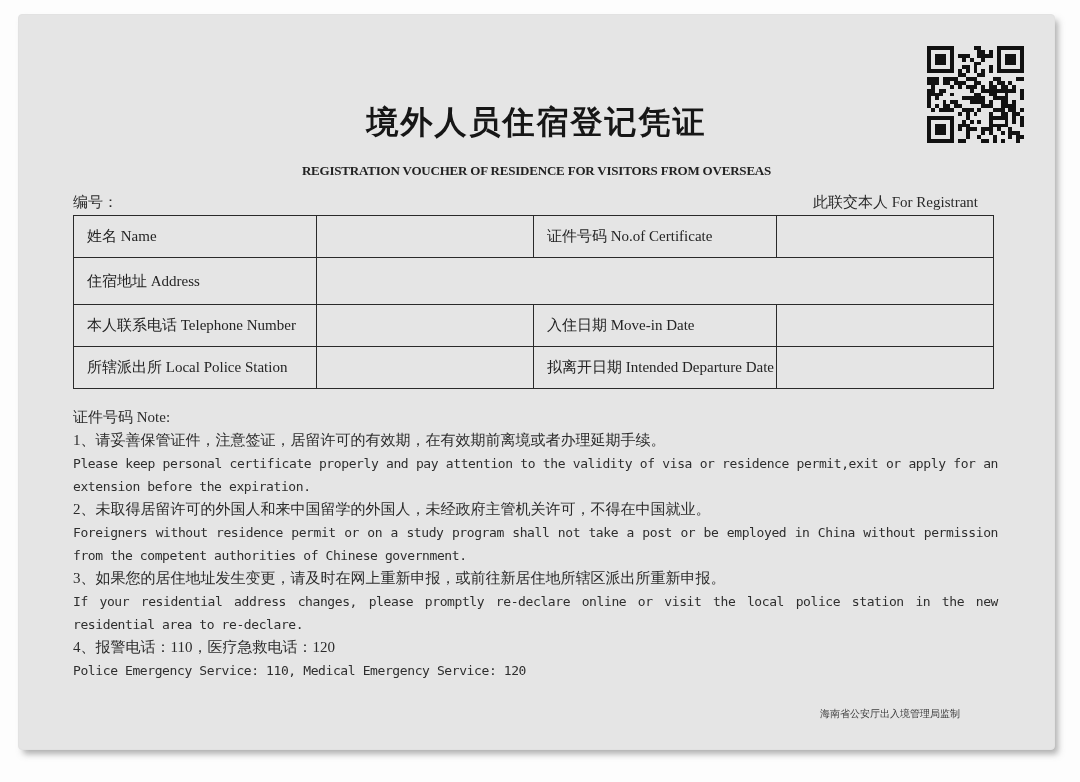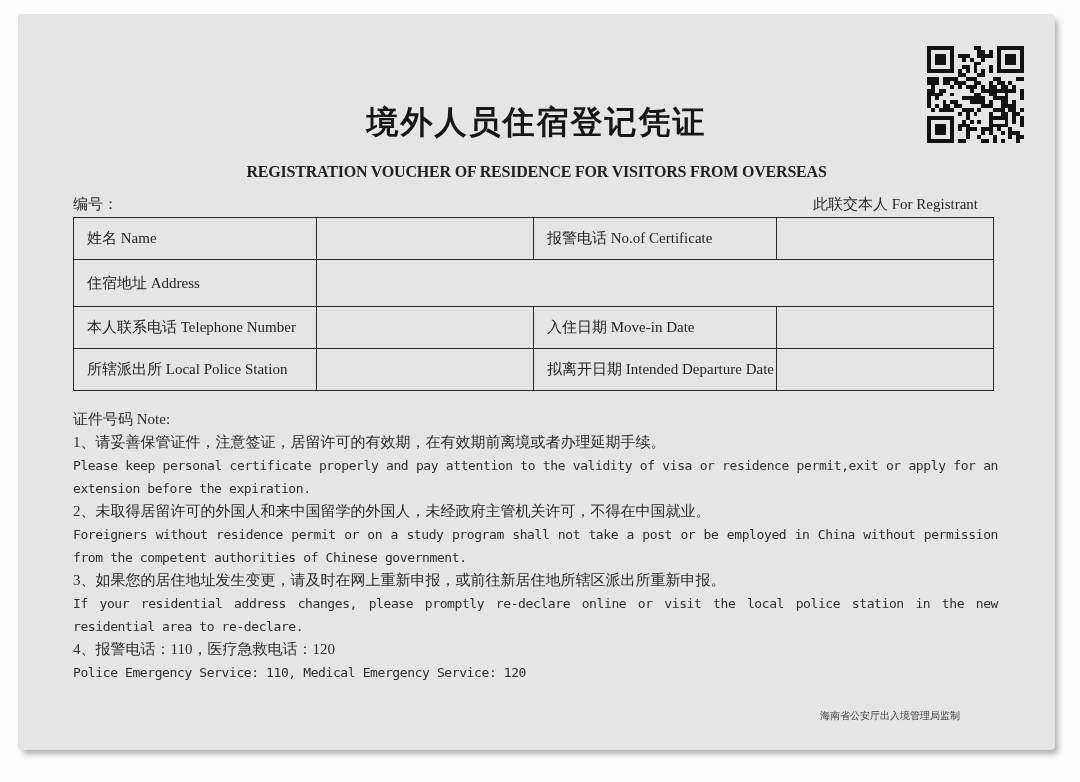--- a/index.html
+++ b/index.html
@@ -39,21 +39,21 @@
     font-size: 32px;
     letter-spacing: 2px;
     color: #161616;
   }
   .title-en {
     margin: 0;
     padding-top: 18px;
     text-align: center;
     font-family: "Liberation Serif", serif;
     font-weight: 700;
-    font-size: 16px;
+    font-size: 13px;
     letter-spacing: -0.2px;
     color: #222;
   }
 
   .serial-row {
     margin-top: 14px;
     display: flex;
     justify-content: space-between;
     align-items: flex-end;
     font-size: 15px;
@@ -138,21 +138,21 @@
         <colgroup>
             <col class="c1">
             <col class="c2">
             <col class="c3">
             <col class="c4">
           </colgroup>
         <tbody>
             <tr class="r1">
           <td class="lbl">姓名 Name</td>
           <td class="val"></td>
-          <td class="lbl">报警电话  No.of Certificate</td>
+          <td class="lbl">证件号码  No.of Certificate</td>
           <td class="val"></td>
         </tr>
         <tr class="r2">
           <td class="lbl">住宿地址  Address</td>
           <td class="val" colspan="3"></td>
         </tr>
         <tr class="r3">
           <td class="lbl">本人联系电话  Telephone Number</td>
           <td class="val"></td>
           <td class="lbl">入住日期  Move-in Date</td>

